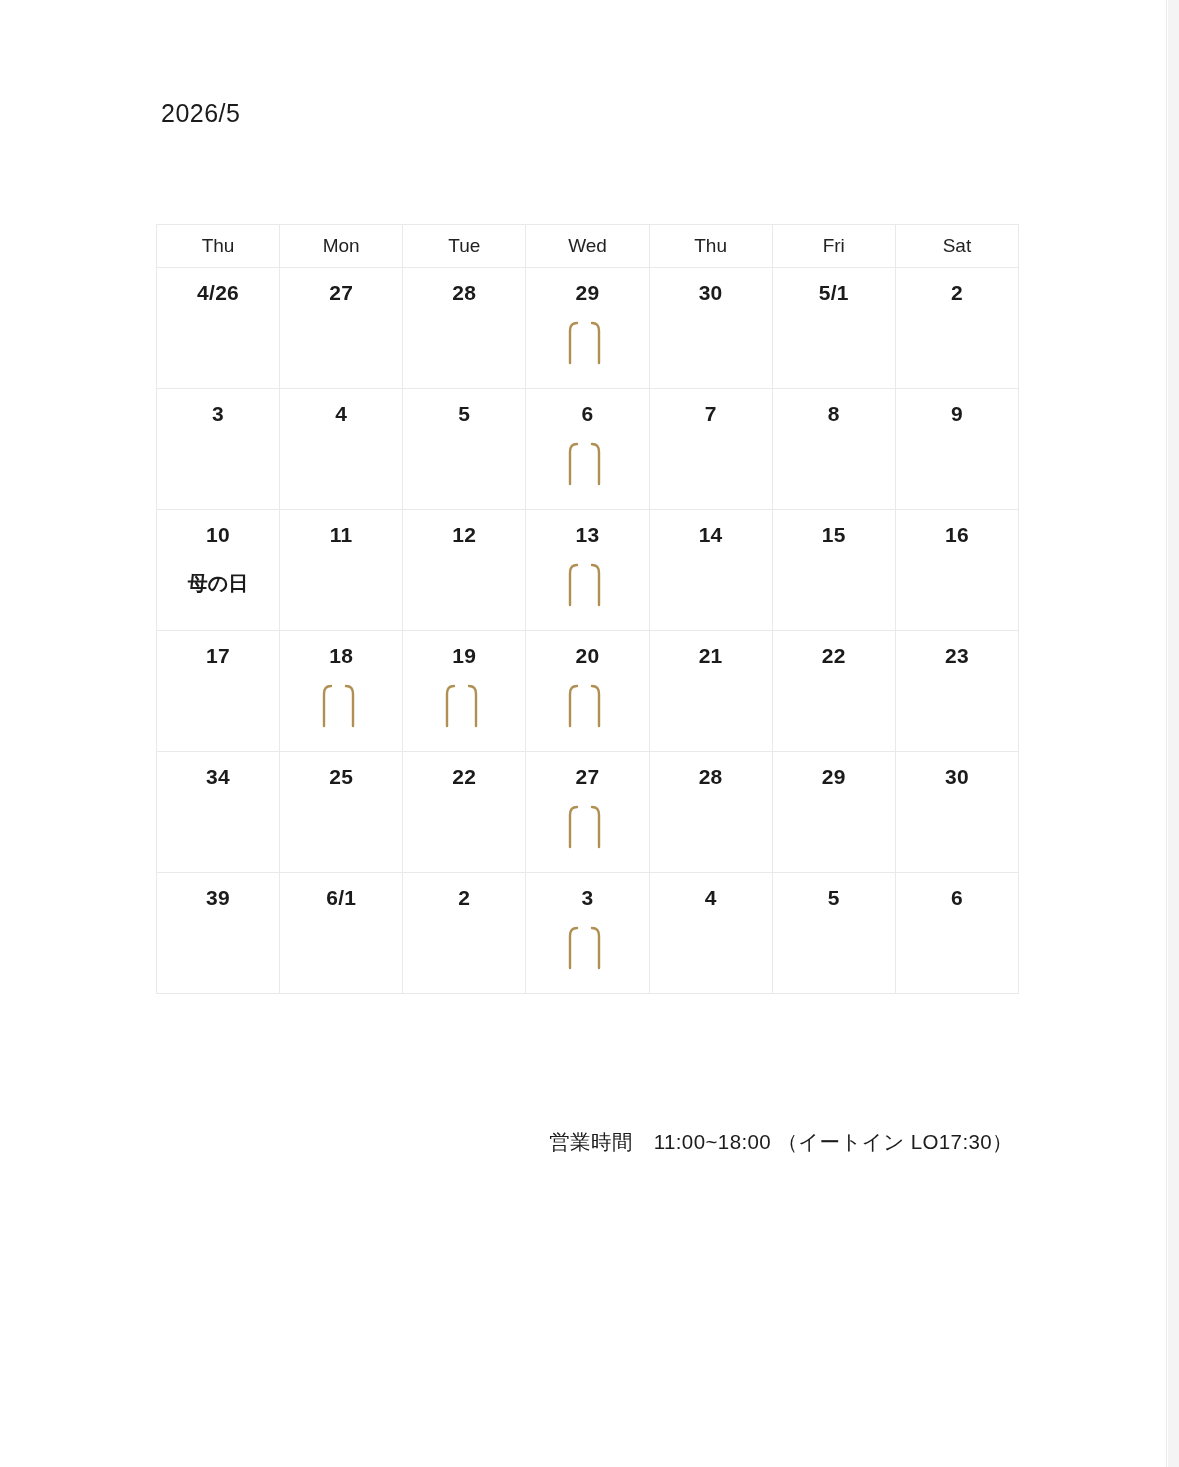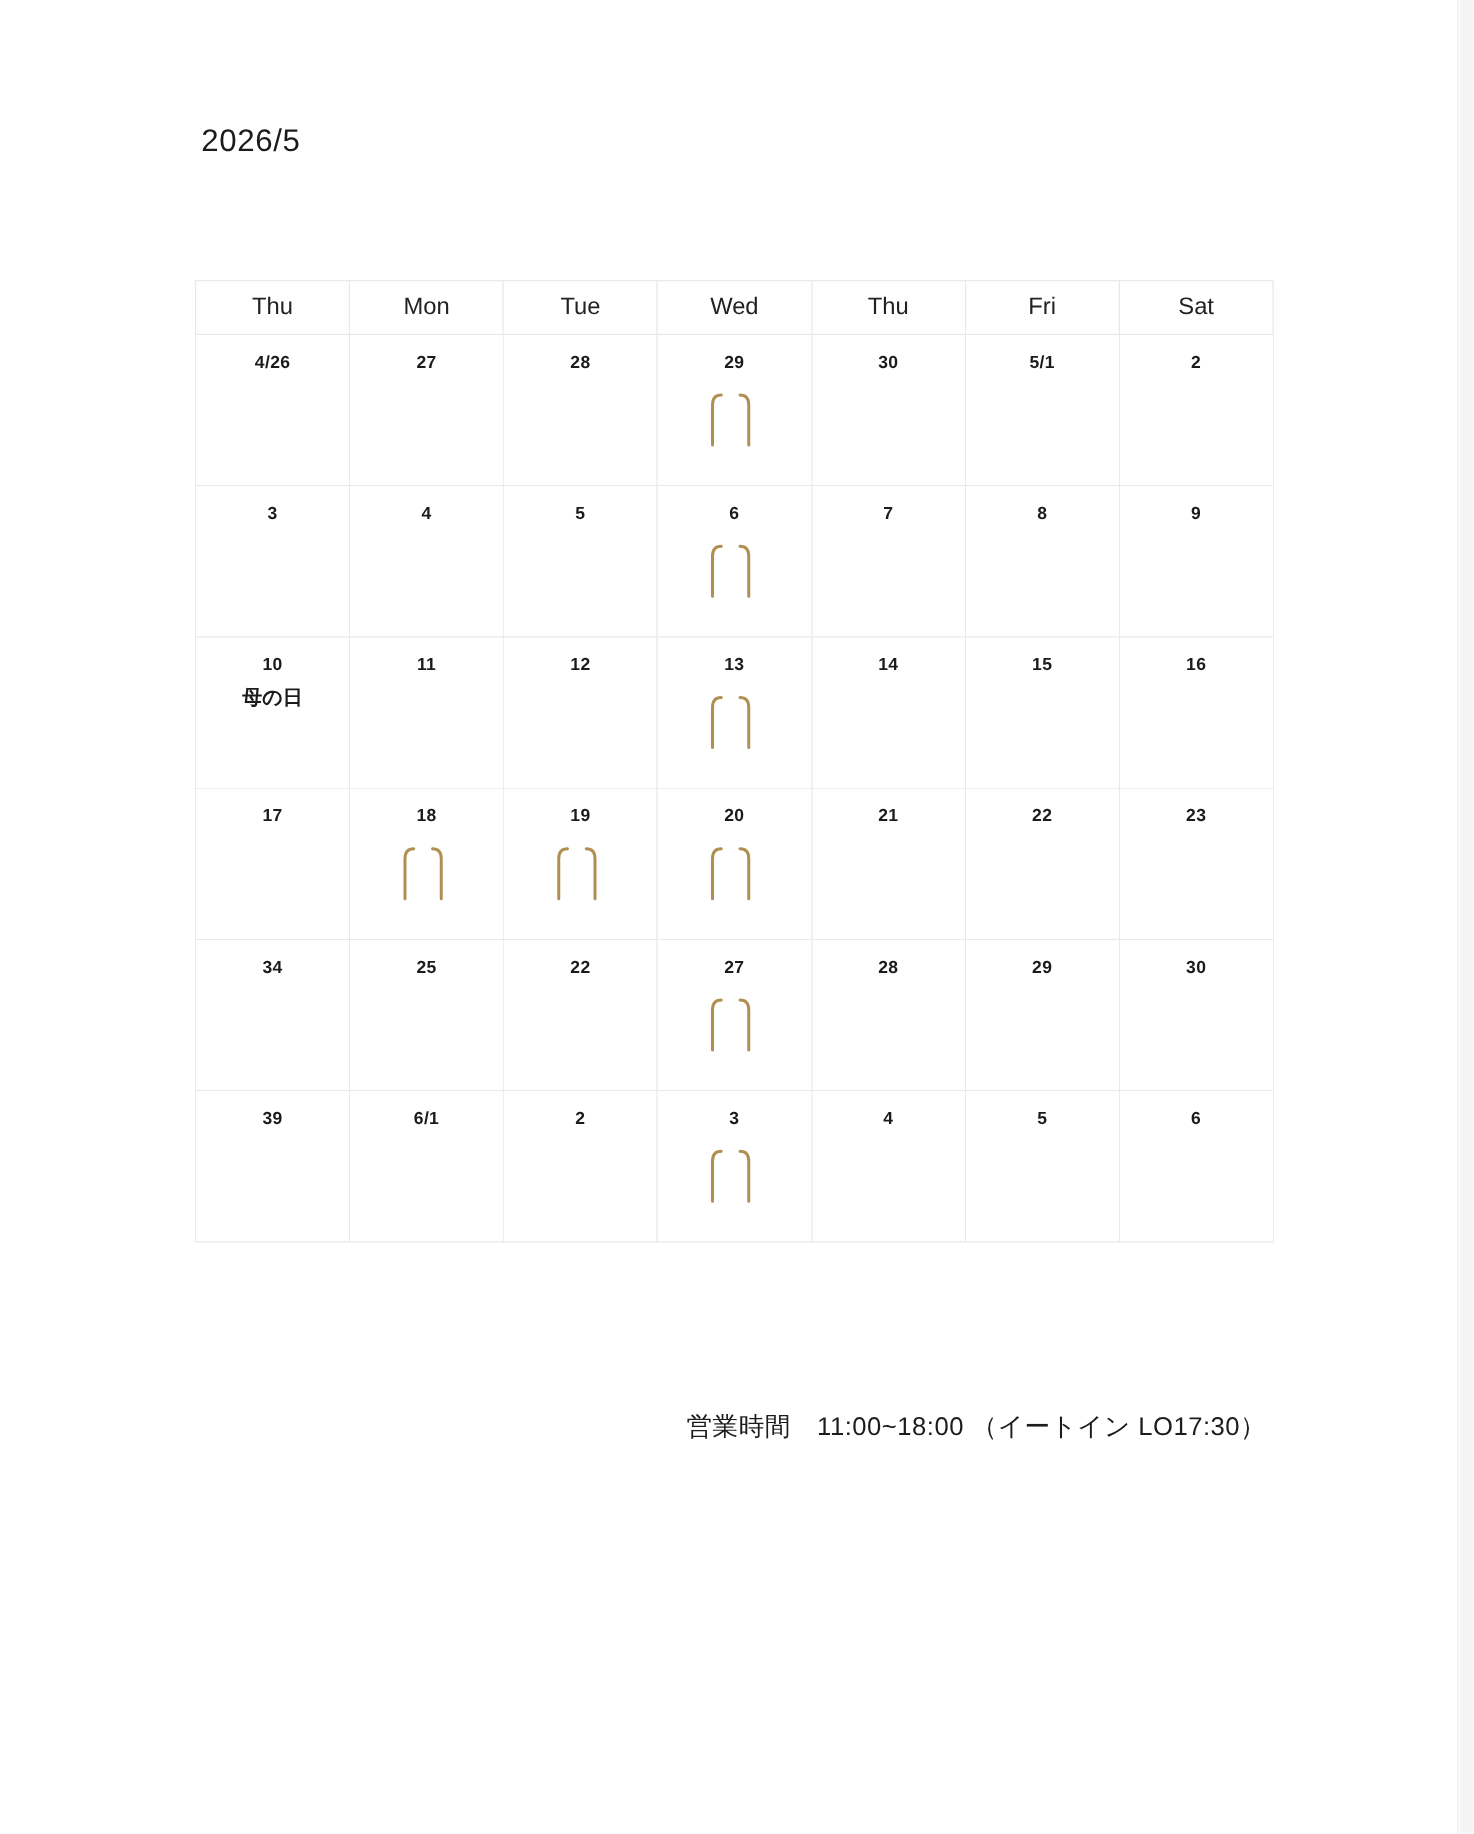--- a/index.html
+++ b/index.html
@@ -78,30 +78,30 @@
   .cal-table td {
     height: 120px;
     vertical-align: top;
     text-align: center;
     position: relative;
     background: #ffffff;
   }
   .daynum {
     display: block;
     margin-top: 14px;
-    font-size: 14px;
+    font-size: 21px;
     font-weight: 700;
     color: #1b1b1b;
     line-height: 1;
     letter-spacing: 0.3px;
   }
   .daynote {
     display: block;
-    margin-top: 13px;
-    font-size: 16px;
+    margin-top: 28px;
+    font-size: 20px;
     font-weight: 700;
     color: #1b1b1b;
     line-height: 1;
   }
   .closed-wrap {
     display: block;
     margin-top: 16px;
     height: 52px;
     line-height: 0;
   }

